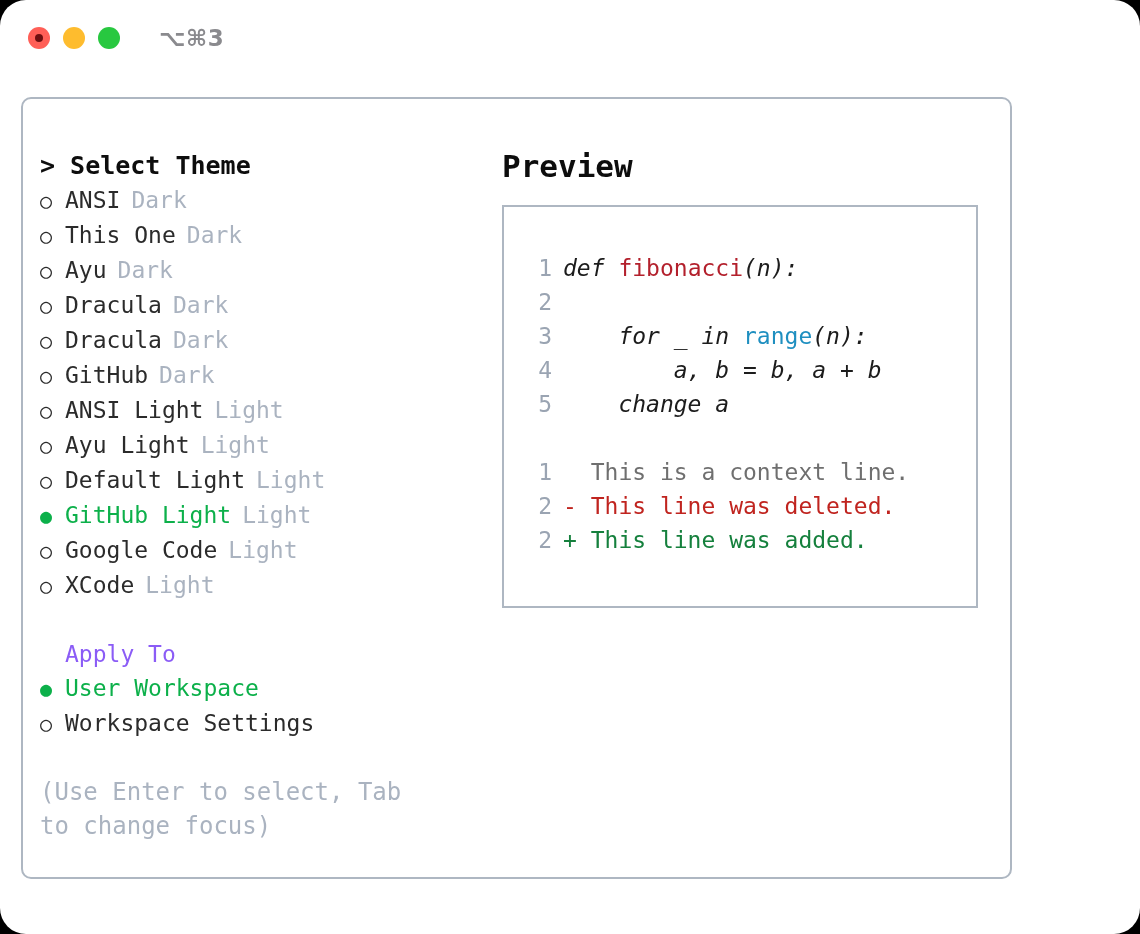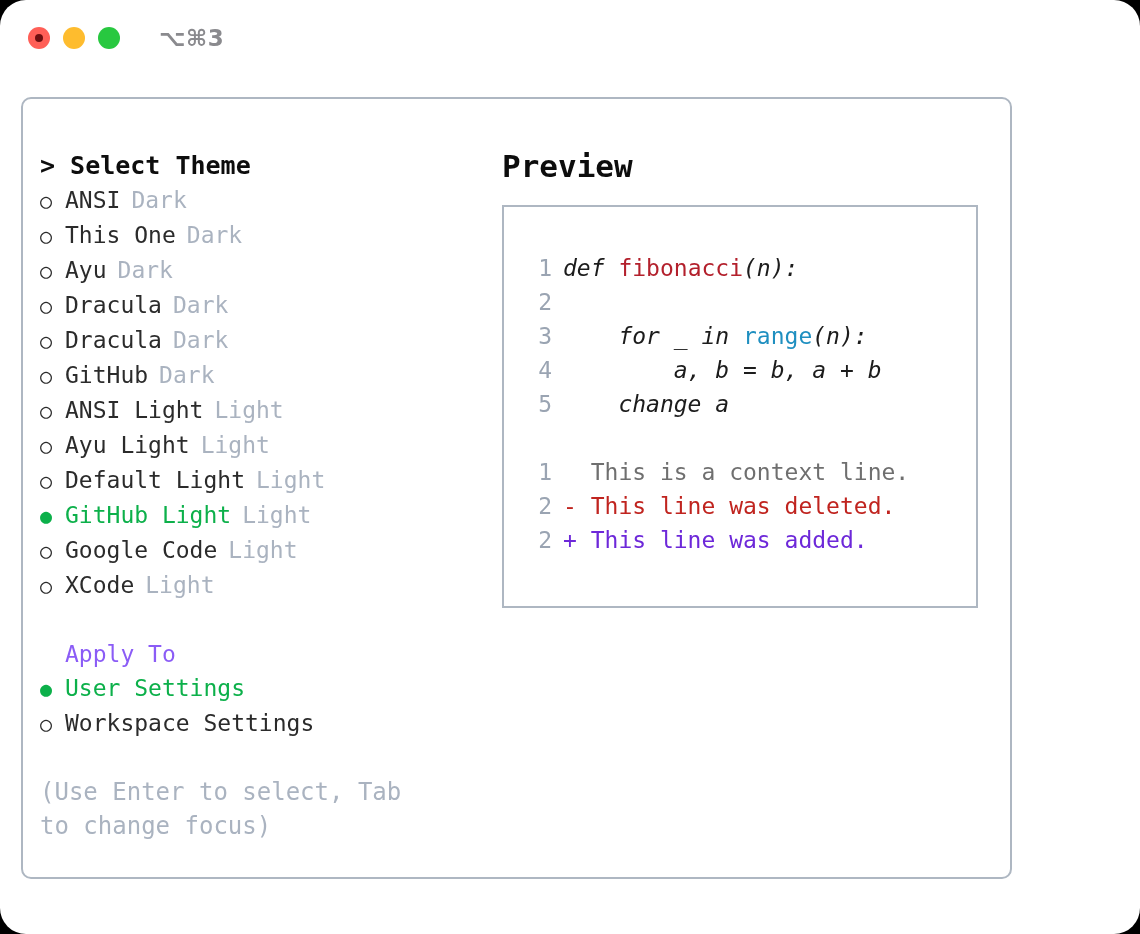--- a/index.html
+++ b/index.html
@@ -196,21 +196,21 @@
   .code-text { white-space: pre; }
 
   .tok-plain  { color: #1c1c1c; font-style: italic; }
   .tok-func   { color: #b3202c; }
   .tok-num    { color: #0d7d7d; }
   .tok-builtin{ color: #1f8fc0; }
 
   .diff-gap { height: 34px; }
   .diff-ctx { color: #6f6f6f; }
   .diff-del { color: #c0241f; }
-  .diff-add { color: #6d28d9; text-align: right; }
+  .diff-add { color: #15803d; text-align: right; }
 </style>
 </head>
 <body>
 
 <div class="window">
 
   <div class="titlebar">
     <div class="lights">
       <span class="light red">
           <span class="dot"></span>
@@ -236,21 +236,21 @@
             <div class="option-row"><span class="marker">○</span><span class="opt-label">ANSI Light</span><span class="opt-badge">Light</span></div>
             <div class="option-row"><span class="marker">○</span><span class="opt-label">Ayu Light</span><span class="opt-badge">Light</span></div>
             <div class="option-row"><span class="marker">○</span><span class="opt-label">Default Light</span><span class="opt-badge">Light</span></div>
             <div class="option-row"><span class="marker selected">●</span><span class="opt-label selected">GitHub Light</span><span class="opt-badge">Light</span></div>
             <div class="option-row"><span class="marker">○</span><span class="opt-label">Google Code</span><span class="opt-badge">Light</span></div>
             <div class="option-row"><span class="marker">○</span><span class="opt-label">XCode</span><span class="opt-badge">Light</span></div>
           </div>
         <div class="spacer-line"></div>
         <div class="apply-head">Apply To</div>
         <div id="apply-list">
-            <div class="option-row"><span class="marker selected">●</span><span class="opt-label selected">User Settings</span></div>
+            <div class="option-row"><span class="marker selected">●</span><span class="opt-label selected">User Workspace</span></div>
             <div class="option-row"><span class="marker">○</span><span class="opt-label">Workspace Settings</span></div>
           </div>
         <div class="hint">(Use Enter to select, Tab to change focus)</div>
       </div>
 
       <div class="right-col">
         <div class="preview-head">Preview</div>
         <div class="preview-box">
           <div id="code-block">
               <div class="code-line"><span class="lineno">1</span><span class="code-text"><span class="tok-plain">def </span><span class="tok-func">fibonacci</span><span class="tok-plain">(n):</span></span></div>

